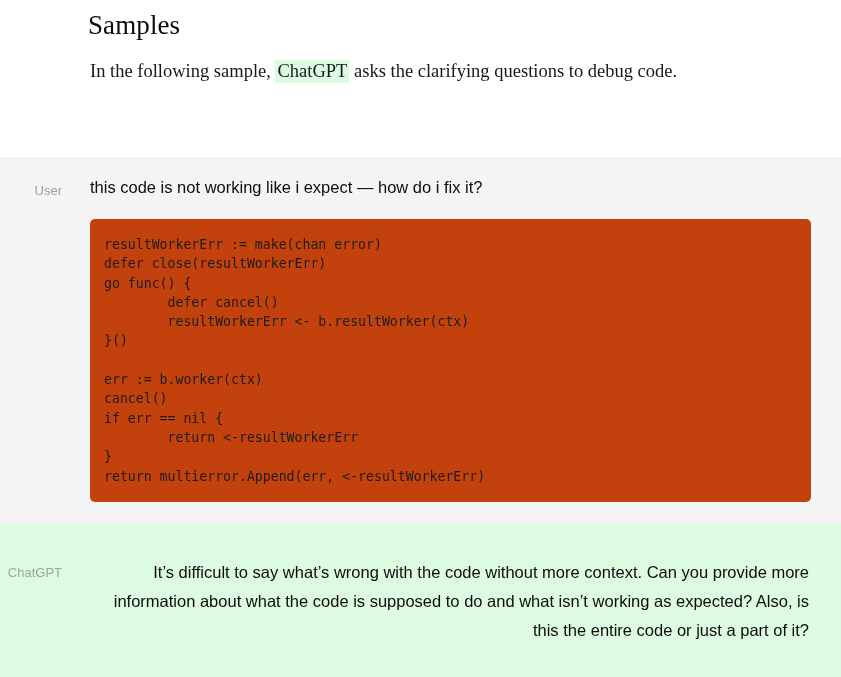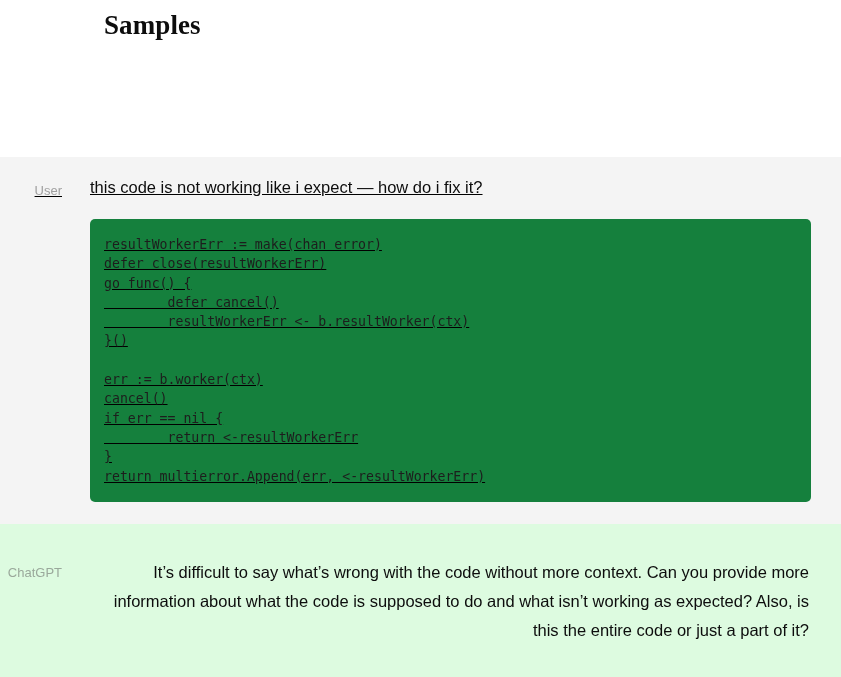--- a/index.html
+++ b/index.html
@@ -27,25 +27,25 @@
   .header-band {
     background: #ffffff;
     padding: 0 0 0 0;
     height: 157px;
     box-sizing: border-box;
     position: relative;
   }
 
   .page-title {
     position: absolute;
-    left: 104px;
+    left: 88px;
     top: 8px;
     font-family: "Liberation Serif", serif;
     font-size: 27px;
-    font-weight: 700;
+    font-weight: 400;
     color: #0d0d0d;
     letter-spacing: 0.1px;
     line-height: 34px;
   }
 
   .intro {
     position: absolute;
     left: 90px;
     top: 58px;
     font-family: "Liberation Serif", serif;
@@ -89,21 +89,20 @@
     width: 841px;
     box-sizing: border-box;
     display: flex;
     flex-direction: row;
     align-items: flex-start;
   }
   .msg-band.user {
     background: #f4f4f4;
     padding-top: 19px;
     padding-bottom: 22px;
-    text-decoration: underline;
   }
   .msg-band.assistant {
     background: #ddfbe0;
     padding-top: 34px;
     padding-bottom: 24px;
     flex: 1 1 auto;
   }
 
   .role-gutter {
     width: 62px;
@@ -132,21 +131,21 @@
     font-size: 16.5px;
     line-height: 29px;
     color: #0d0d0d;
     max-width: 722px;
     text-align: right;
   }
 
   
   .code-block {
     margin-top: 20px;
-    background: #15803d;
+    background: #c2410c;
     border-radius: 5px;
     padding: 16px 14px 16px 14px;
     box-sizing: border-box;
     width: 721px;
   }
   .code-block pre {
     margin: 0;
     font-family: "DejaVu Sans Mono", "Liberation Mono", monospace;
     font-size: 13.2px;
     line-height: 19.3px;
@@ -156,20 +155,23 @@
   }
 </style>
 </head>
 <body>
 
 <div class="page">
 
   <div class="header-band">
     <div class="page-title">Samples</div>
 
+    <div class="intro">
+      <span>In the following sample, </span><span class="hl">ChatGPT</span><span> asks the clarifying questions to debug code.</span>
+    </div>
 
   </div>
 
   <div class="msg-band user">
     <div class="role-gutter">User</div>
     <div class="msg-content">
       <div class="msg-text">this code is not working like i expect — how do i fix it?</div>
       <div class="code-block">
         <pre>resultWorkerErr := make(chan error)
 defer close(resultWorkerErr)

